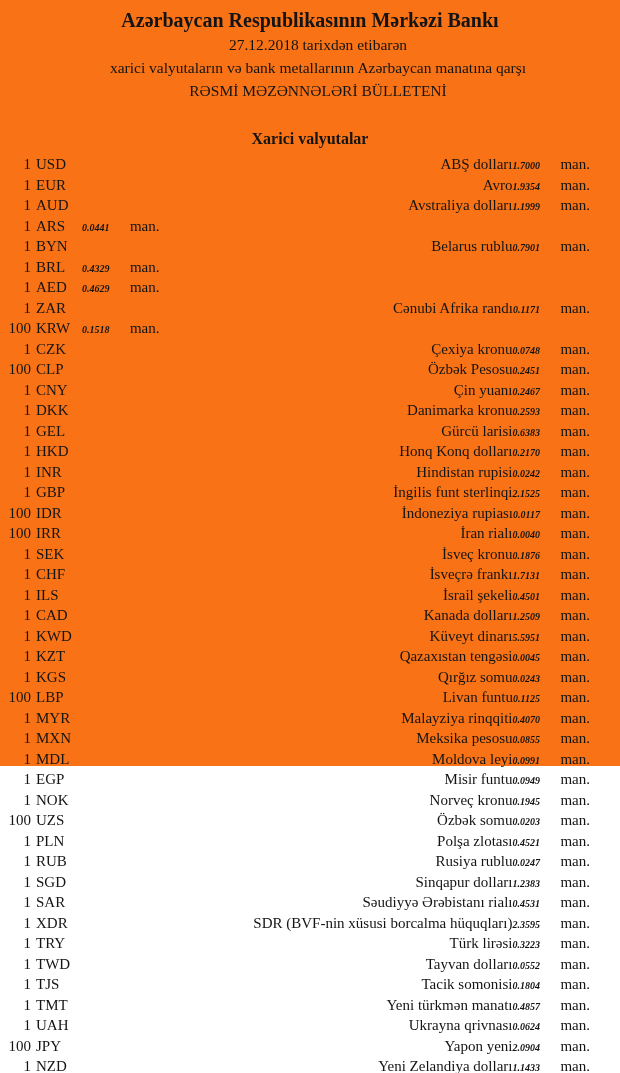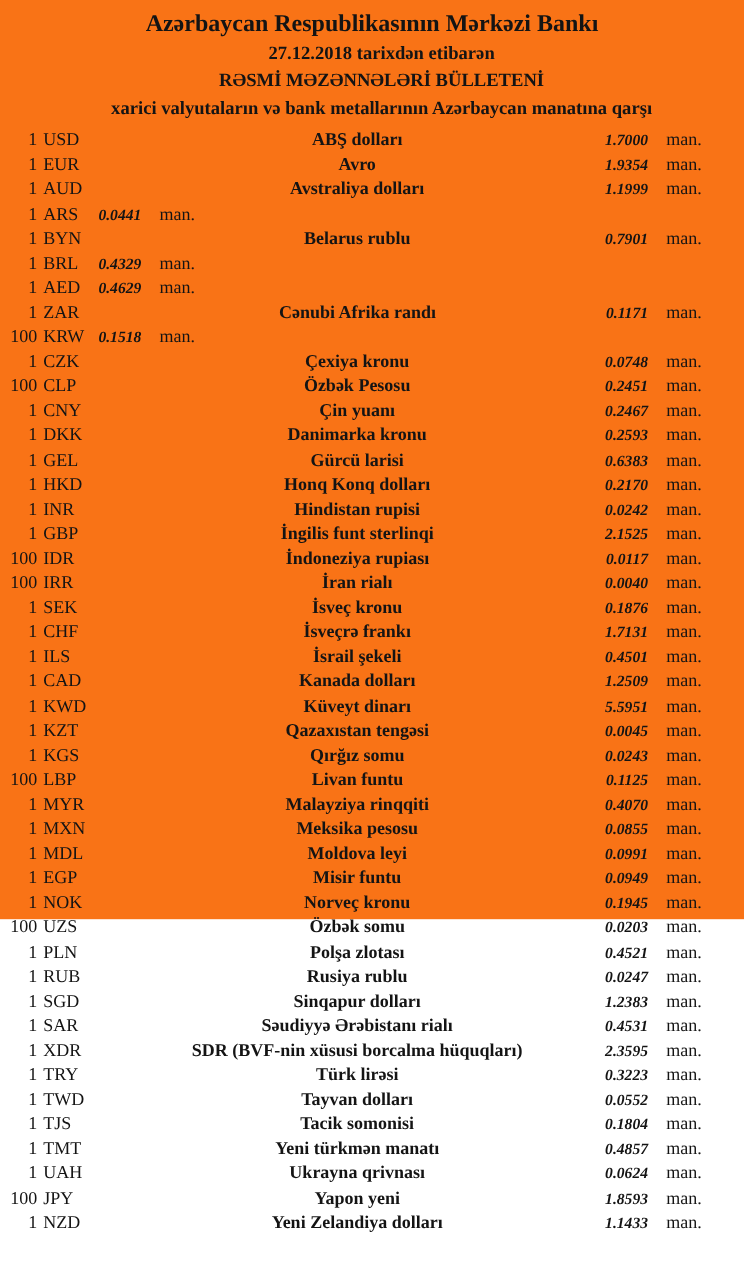--- a/index.html
+++ b/index.html
@@ -26,21 +26,21 @@
     margin: 0;
     padding-top: 7px;
     font-size: 20px;
     line-height: 26px;
     font-weight: 700;
   }
   .header .sub {
     margin: 0;
     font-size: 15.5px;
     line-height: 23px;
-    font-weight: 700;
+    font-weight: 400;
     padding-left: 16px;
   }
   .section-title {
     margin-top: 27px;
     text-align: center;
     font-size: 16px;
     line-height: 20px;
     font-weight: 700;
   }
   .rates-table {
@@ -62,50 +62,50 @@
   }
   .code {
     width: 46px;
     margin-left: 5px;
     text-align: left;
     flex: 0 0 auto;
   }
   .name {
     flex: 1 1 auto;
     margin-left: 9px;
-    text-align: center;
+    text-align: right;
     white-space: nowrap;
     overflow: hidden;
-    font-weight: bold;
   }
   .rate {
     flex: 0 0 auto;
     text-align: right;
     font-weight: 700;
     font-style: italic;
-    font-size: 13px;
+    font-size: 10px;
   }
   .unit {
     width: 40px;
     margin-left: 10px;
-    text-align: center;
+    text-align: right;
     flex: 0 0 auto;
   }
 </style>
 </head>
 <body>
 
 <div class="page">
   <div class="header">
     <div class="title">Azərbaycan Respublikasının Mərkəzi Bankı</div>
     <div class="sub">27.12.2018 tarixdən etibarən</div>
+    <div class="sub">xarici valyutaların və bank metallarının Azərbaycan manatına qarşı</div>
     <div class="sub">RƏSMİ MƏZƏNNƏLƏRİ BÜLLETENİ</div>
-    <div class="sub">xarici valyutaların və bank metallarının Azərbaycan manatına qarşı</div>
   </div>
 
+  <div class="section-title">Xarici valyutalar</div>
 
   <div class="rates-table">
     <div>
         <div class="row">
           <span class="qty">1</span>
           <span class="code">USD</span>
           <span class="name">ABŞ dolları</span>
           <span class="rate">1.7000</span>
           <span class="unit">man.</span>
         </div>
@@ -396,21 +396,21 @@
           <span class="qty">1</span>
           <span class="code">UAH</span>
           <span class="name">Ukrayna qrivnası</span>
           <span class="rate">0.0624</span>
           <span class="unit">man.</span>
         </div>
         <div class="row">
           <span class="qty">100</span>
           <span class="code">JPY</span>
           <span class="name">Yapon yeni</span>
-          <span class="rate">1.8593</span>
+          <span class="rate">2.0904</span>
           <span class="unit">man.</span>
         </div>
         <div class="row">
           <span class="qty">1</span>
           <span class="code">NZD</span>
           <span class="name">Yeni Zelandiya dolları</span>
           <span class="rate">1.1433</span>
           <span class="unit">man.</span>
         </div>
       </div>

